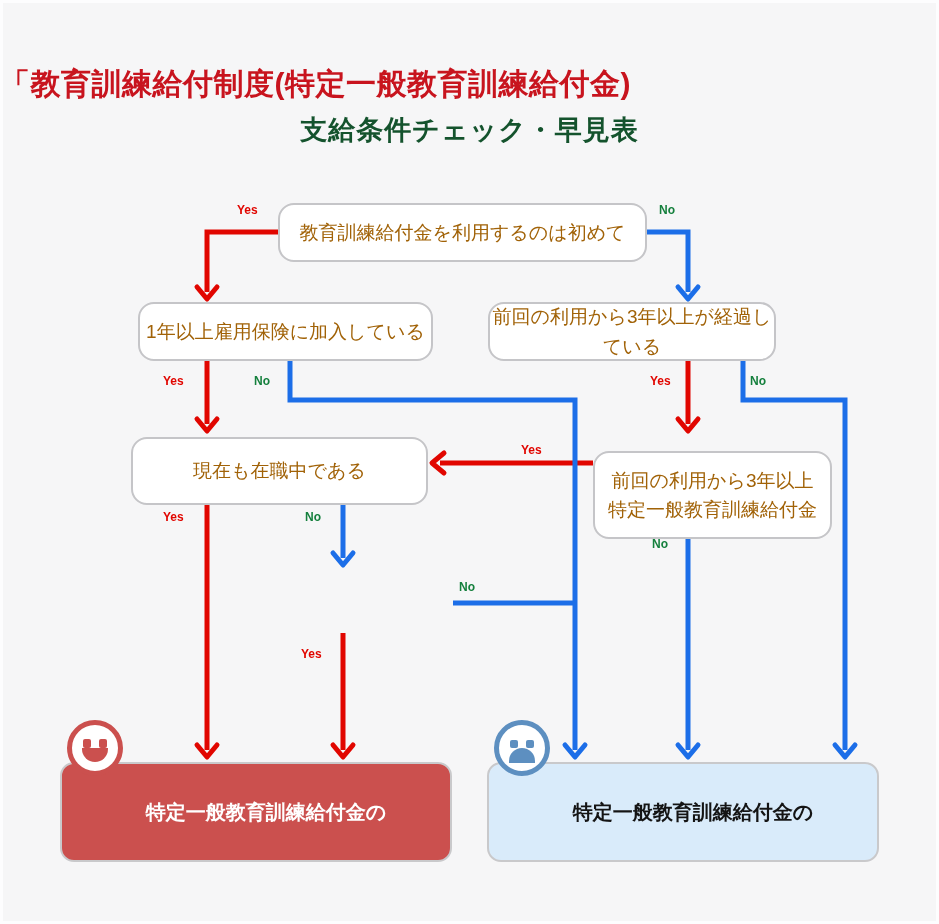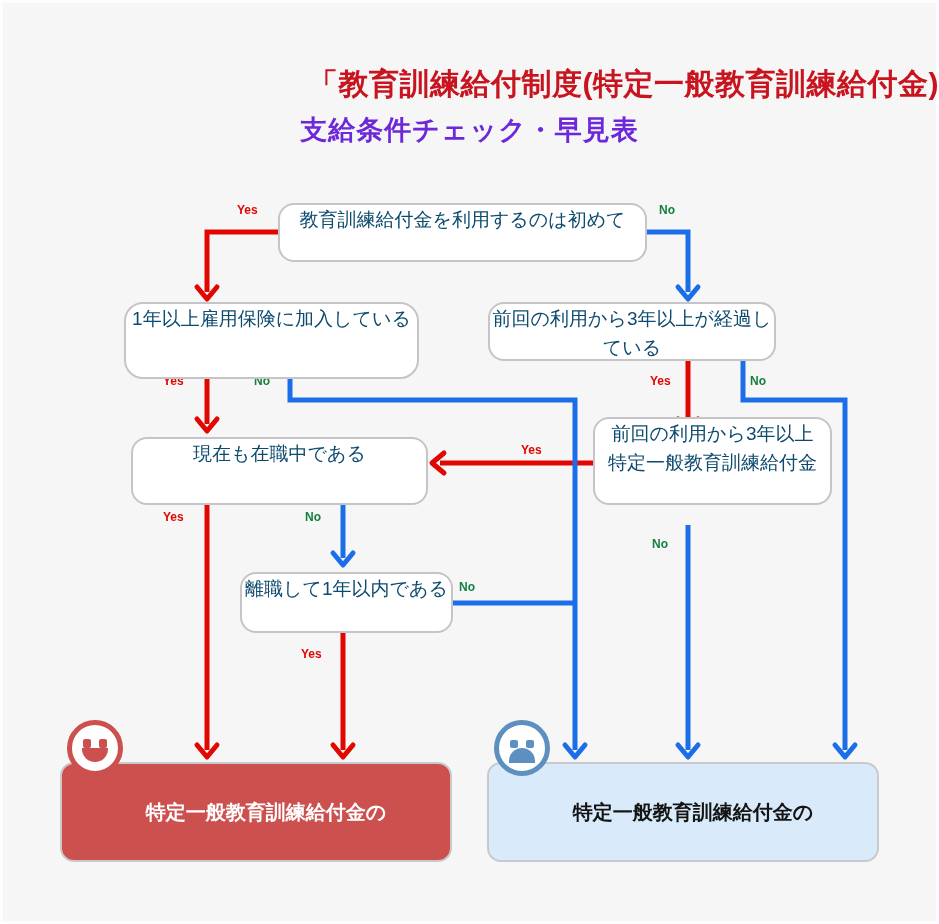--- a/index.html
+++ b/index.html
@@ -3,32 +3,32 @@
 <meta charset="utf-8">
 <style>
   html,body{margin:0;padding:0;background:#e9e9ec;}
   .canvas{
     position:relative;width:939px;height:924px;background:#f6f6f7;
     overflow:hidden;margin:0 auto;
     box-shadow:inset 0 0 0 3px #fdfdfe;
     font-family:"Liberation Sans","DejaVu Sans",sans-serif;
   }
   .title-line1{
-    position:absolute;top:64px;left:0;width:939px;text-align:right;
+    position:absolute;top:64px;left:0;width:939px;text-align:left;
     font-size:30px;font-weight:bold;color:#c8141e;letter-spacing:.5px;
   }
   .title-line2{
     position:absolute;top:112px;left:0;width:939px;text-align:center;
-    font-size:27px;font-weight:bold;color:#6d28d9;letter-spacing:1px;
+    font-size:27px;font-weight:bold;color:#14532d;letter-spacing:1px;
   }
   .dbox{
     position:absolute;background:#ffffff;border:2px solid #c5c5c8;
     border-radius:16px;display:flex;flex-direction:column;
-    align-items:center;justify-content:flex-start;
-    font-size:19px;color:#0c4a6e;text-align:center;line-height:1.55;
+    align-items:center;justify-content:center;
+    font-size:19px;color:#a16207;text-align:center;line-height:1.55;
     box-sizing:border-box;
   }
   .lbl{position:absolute;font-size:12px;font-weight:bold;line-height:1;}
   .lbl.yes{color:#e10600;}
   .lbl.no{color:#15803d;}
   svg.connectors{position:absolute;top:0;left:0;z-index:0;}
   .dbox,.result{z-index:1;}
   .result{
     position:absolute;border:2px solid #c9c9cb;border-radius:14px;
     display:flex;flex-direction:column;align-items:center;justify-content:center;
@@ -95,40 +95,37 @@
       <path d="M453 603 H577"></path>
       <path d="M688 525 V750"></path>
       <path d="M678 745 L688 757 L698 745" stroke-linecap="round" stroke-linejoin="round"></path>
     </g>
   </svg>
 
   <div class="dbox" style="left:278px;top:203px;width:369px;height:59px;">
     <span>教育訓練給付金を利用するのは初めて</span>
   </div>
 
-  <div class="dbox" style="left:124px;top:302px;width:295px;height:77px;border-radius:19px;">
+  <div class="dbox" style="left:138px;top:302px;width:295px;height:59px;">
     <span>1年以上雇用保険に加入している</span>
   </div>
 
   <div class="dbox" style="left:488px;top:302px;width:288px;height:59px;">
     <span>前回の利用から3年以上が経過している</span>
   </div>
 
   <div class="dbox" style="left:131px;top:437px;width:297px;height:68px;">
     <span>現在も在職中である</span>
   </div>
 
-  <div class="dbox" style="left:593px;top:417px;width:239px;height:88px;">
+  <div class="dbox" style="left:593px;top:451px;width:239px;height:88px;">
     <span>前回の利用から3年以上</span>
     <span>特定一般教育訓練給付金</span>
   </div>
 
-  <div class="dbox" style="left:240px;top:572px;width:213px;height:61px;">
-    <span>離職して1年以内である</span>
-  </div>
 
   <span class="lbl yes" style="left:237px;top:204px;">Yes</span>
   <span class="lbl no" style="left:659px;top:204px;">No</span>
 
   <span class="lbl yes" style="left:163px;top:375px;">Yes</span>
   <span class="lbl no" style="left:254px;top:375px;">No</span>
 
   <span class="lbl yes" style="left:650px;top:375px;">Yes</span>
   <span class="lbl no" style="left:750px;top:375px;">No</span>
 

